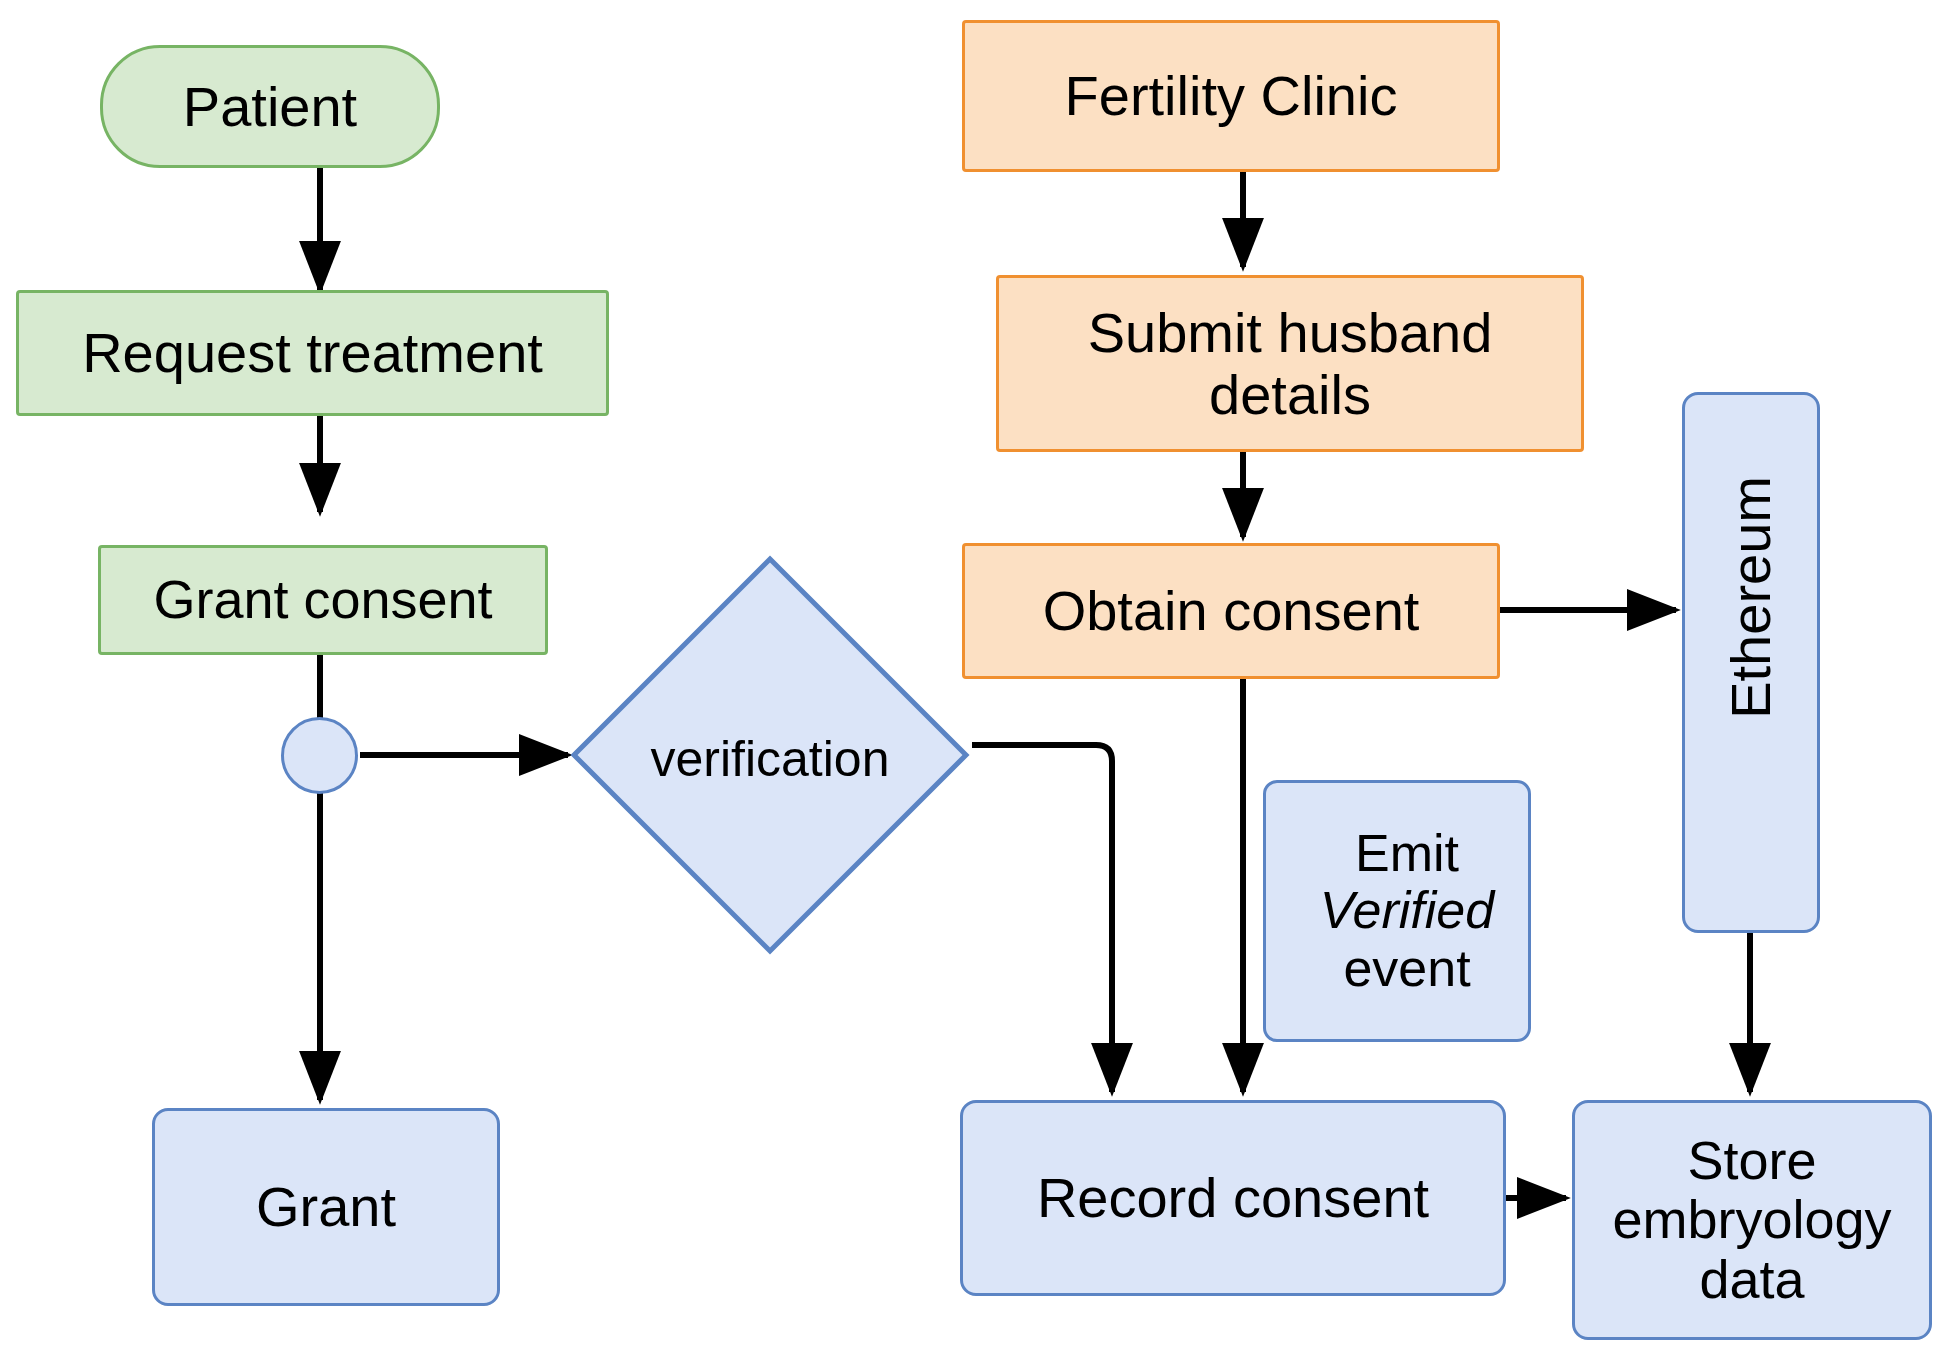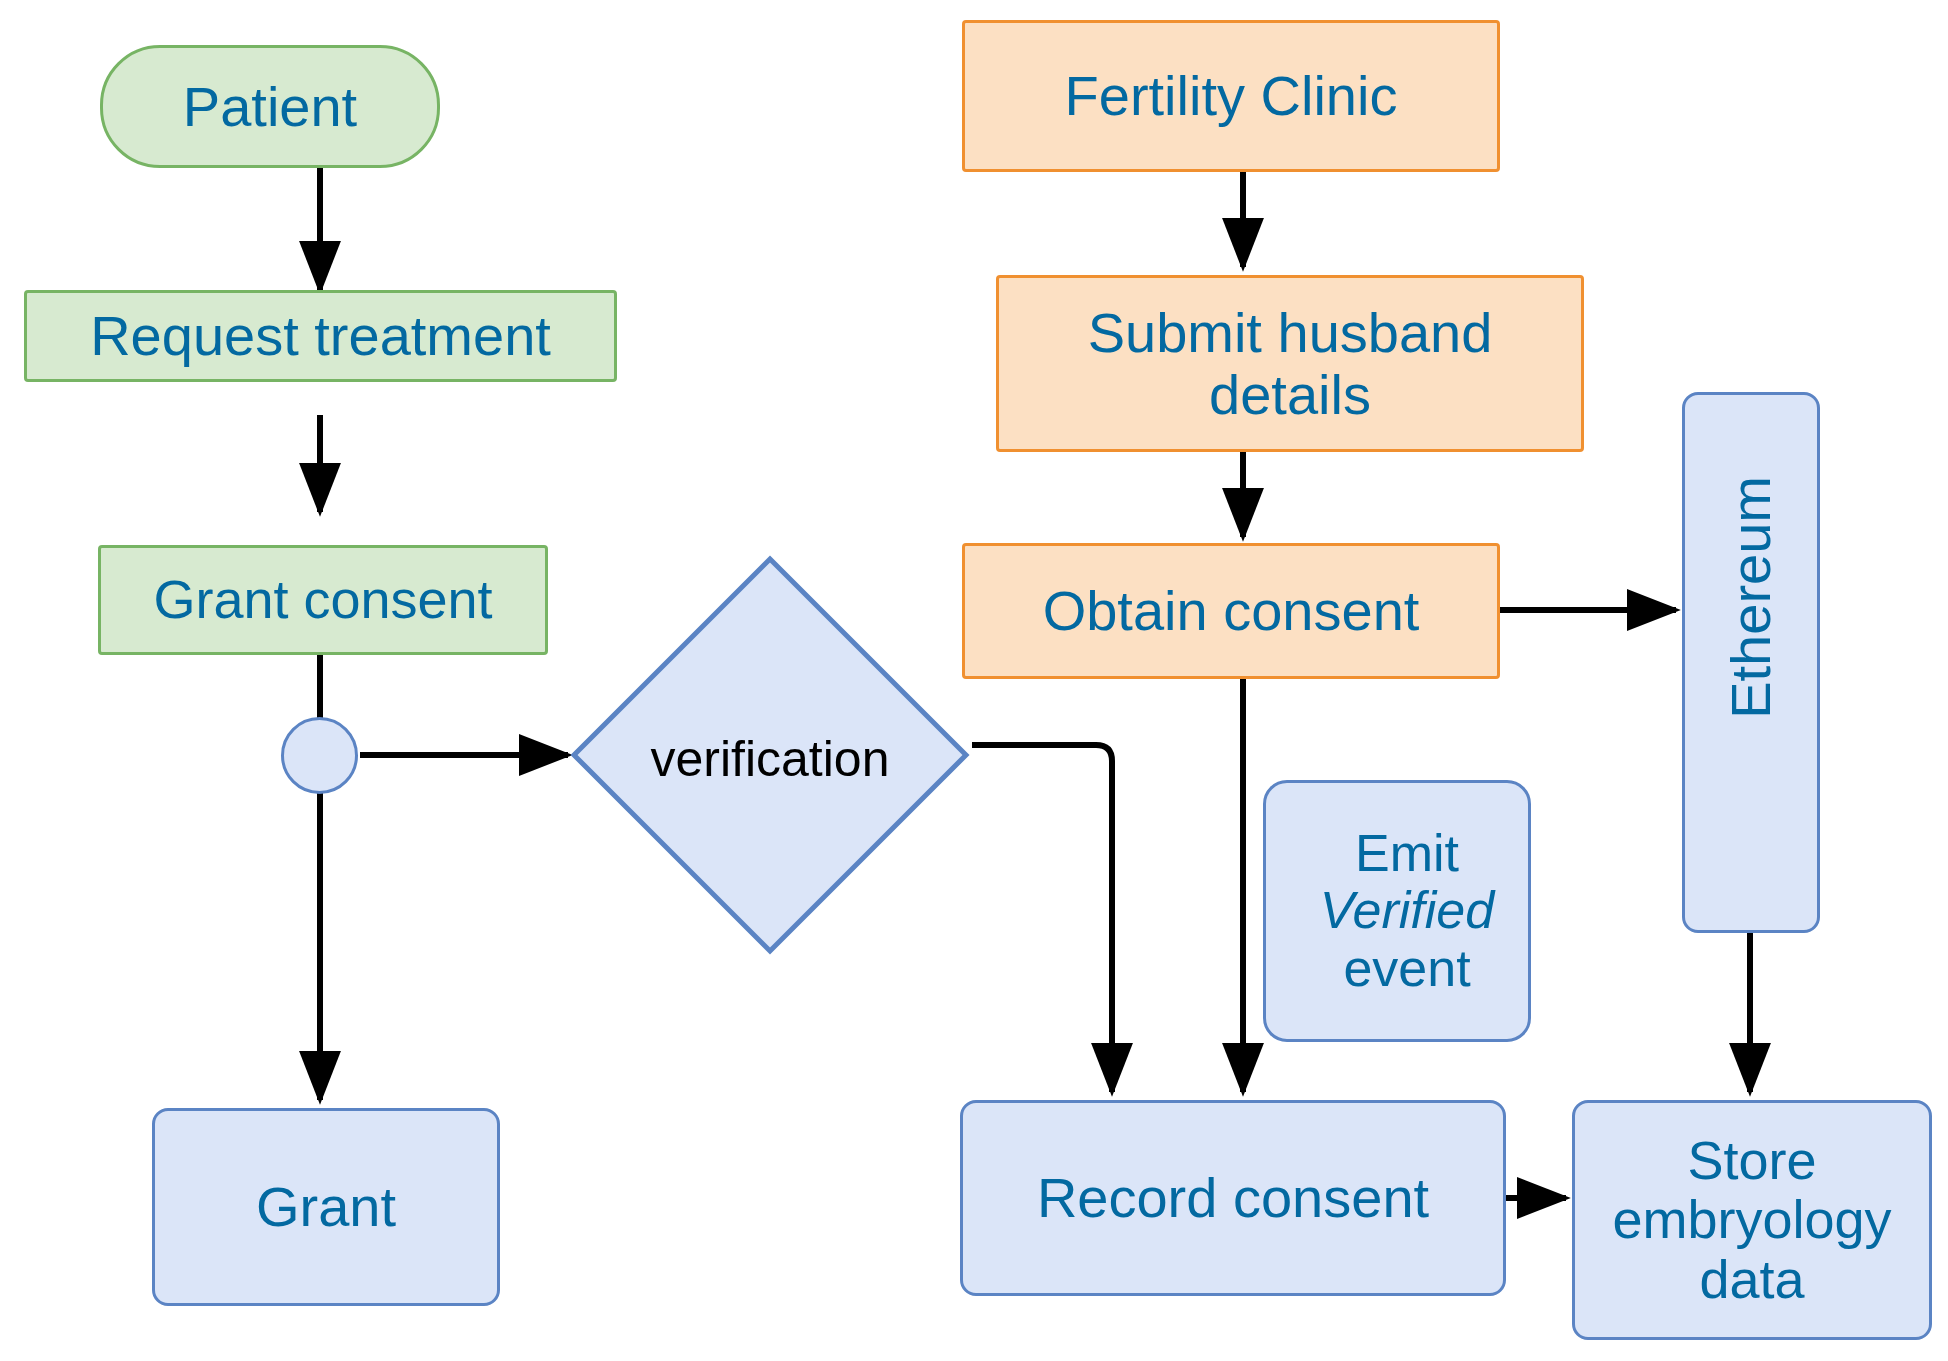--- a/index.html
+++ b/index.html
@@ -24,21 +24,21 @@
     height: 1361px;
     pointer-events: none;
   }
   .node {
     position: absolute;
     box-sizing: border-box;
     display: flex;
     align-items: center;
     justify-content: center;
     text-align: center;
-    color: #0369a1;
+    color: #000000;
     line-height: 1.1;
     z-index: 2;
   }
   .node .lbl {
     display: block;
     width: 100%;
     padding: 0 10px;
     box-sizing: border-box;
   }
   
@@ -52,21 +52,21 @@
     border: 3px solid #f09030;
   }
   
   .blue {
     background: #dbe5f8;
     border: 3px solid #5b84c4;
   }
   .pill { border-radius: 60px; }
   .r-lg { border-radius: 4px; }
   .r-md { border-radius: 16px; }
-  .r-sm { border-radius: 24px; padding-left: 20px; }
+  .r-sm { border-radius: 14px; padding-left: 20px; }
 
   
   .junction {
     position: absolute;
     box-sizing: border-box;
     background: #dbe5f8;
     border: 3px solid #5b84c4;
     border-radius: 50%;
     z-index: 2;
   }
@@ -138,21 +138,21 @@
 
     <line x1="1506" y1="1198" x2="1566" y2="1198" stroke="#000" stroke-width="6" marker-end="url(#arrowhead)"></line>
 
     <line x1="1750" y1="933" x2="1750" y2="1092" stroke="#000" stroke-width="6" marker-end="url(#arrowhead)"></line>
   </svg>
 
   <div class="node green pill t-56" style="left:100px; top:45px; width:340px; height:123px;">
     <span class="lbl">Patient</span>
   </div>
 
-  <div class="node green r-lg t-56" style="left:24px; top:290px; width:593px; height:92px;">
+  <div class="node green r-lg t-56" style="left:16px; top:290px; width:593px; height:126px;">
     <span class="lbl">Request treatment</span>
   </div>
 
   <div class="node green r-lg t-54" style="left:98px; top:512px; width:450px; height:110px;margin-top:33px;">
     <span class="lbl">Grant consent</span>
   </div>
 
   <div class="junction" style="left:281px; top:717px; width:77px; height:77px;"></div>
 
   <div class="diamond-wrap" style="left:570px; top:555px; width:400px; height:400px;">

